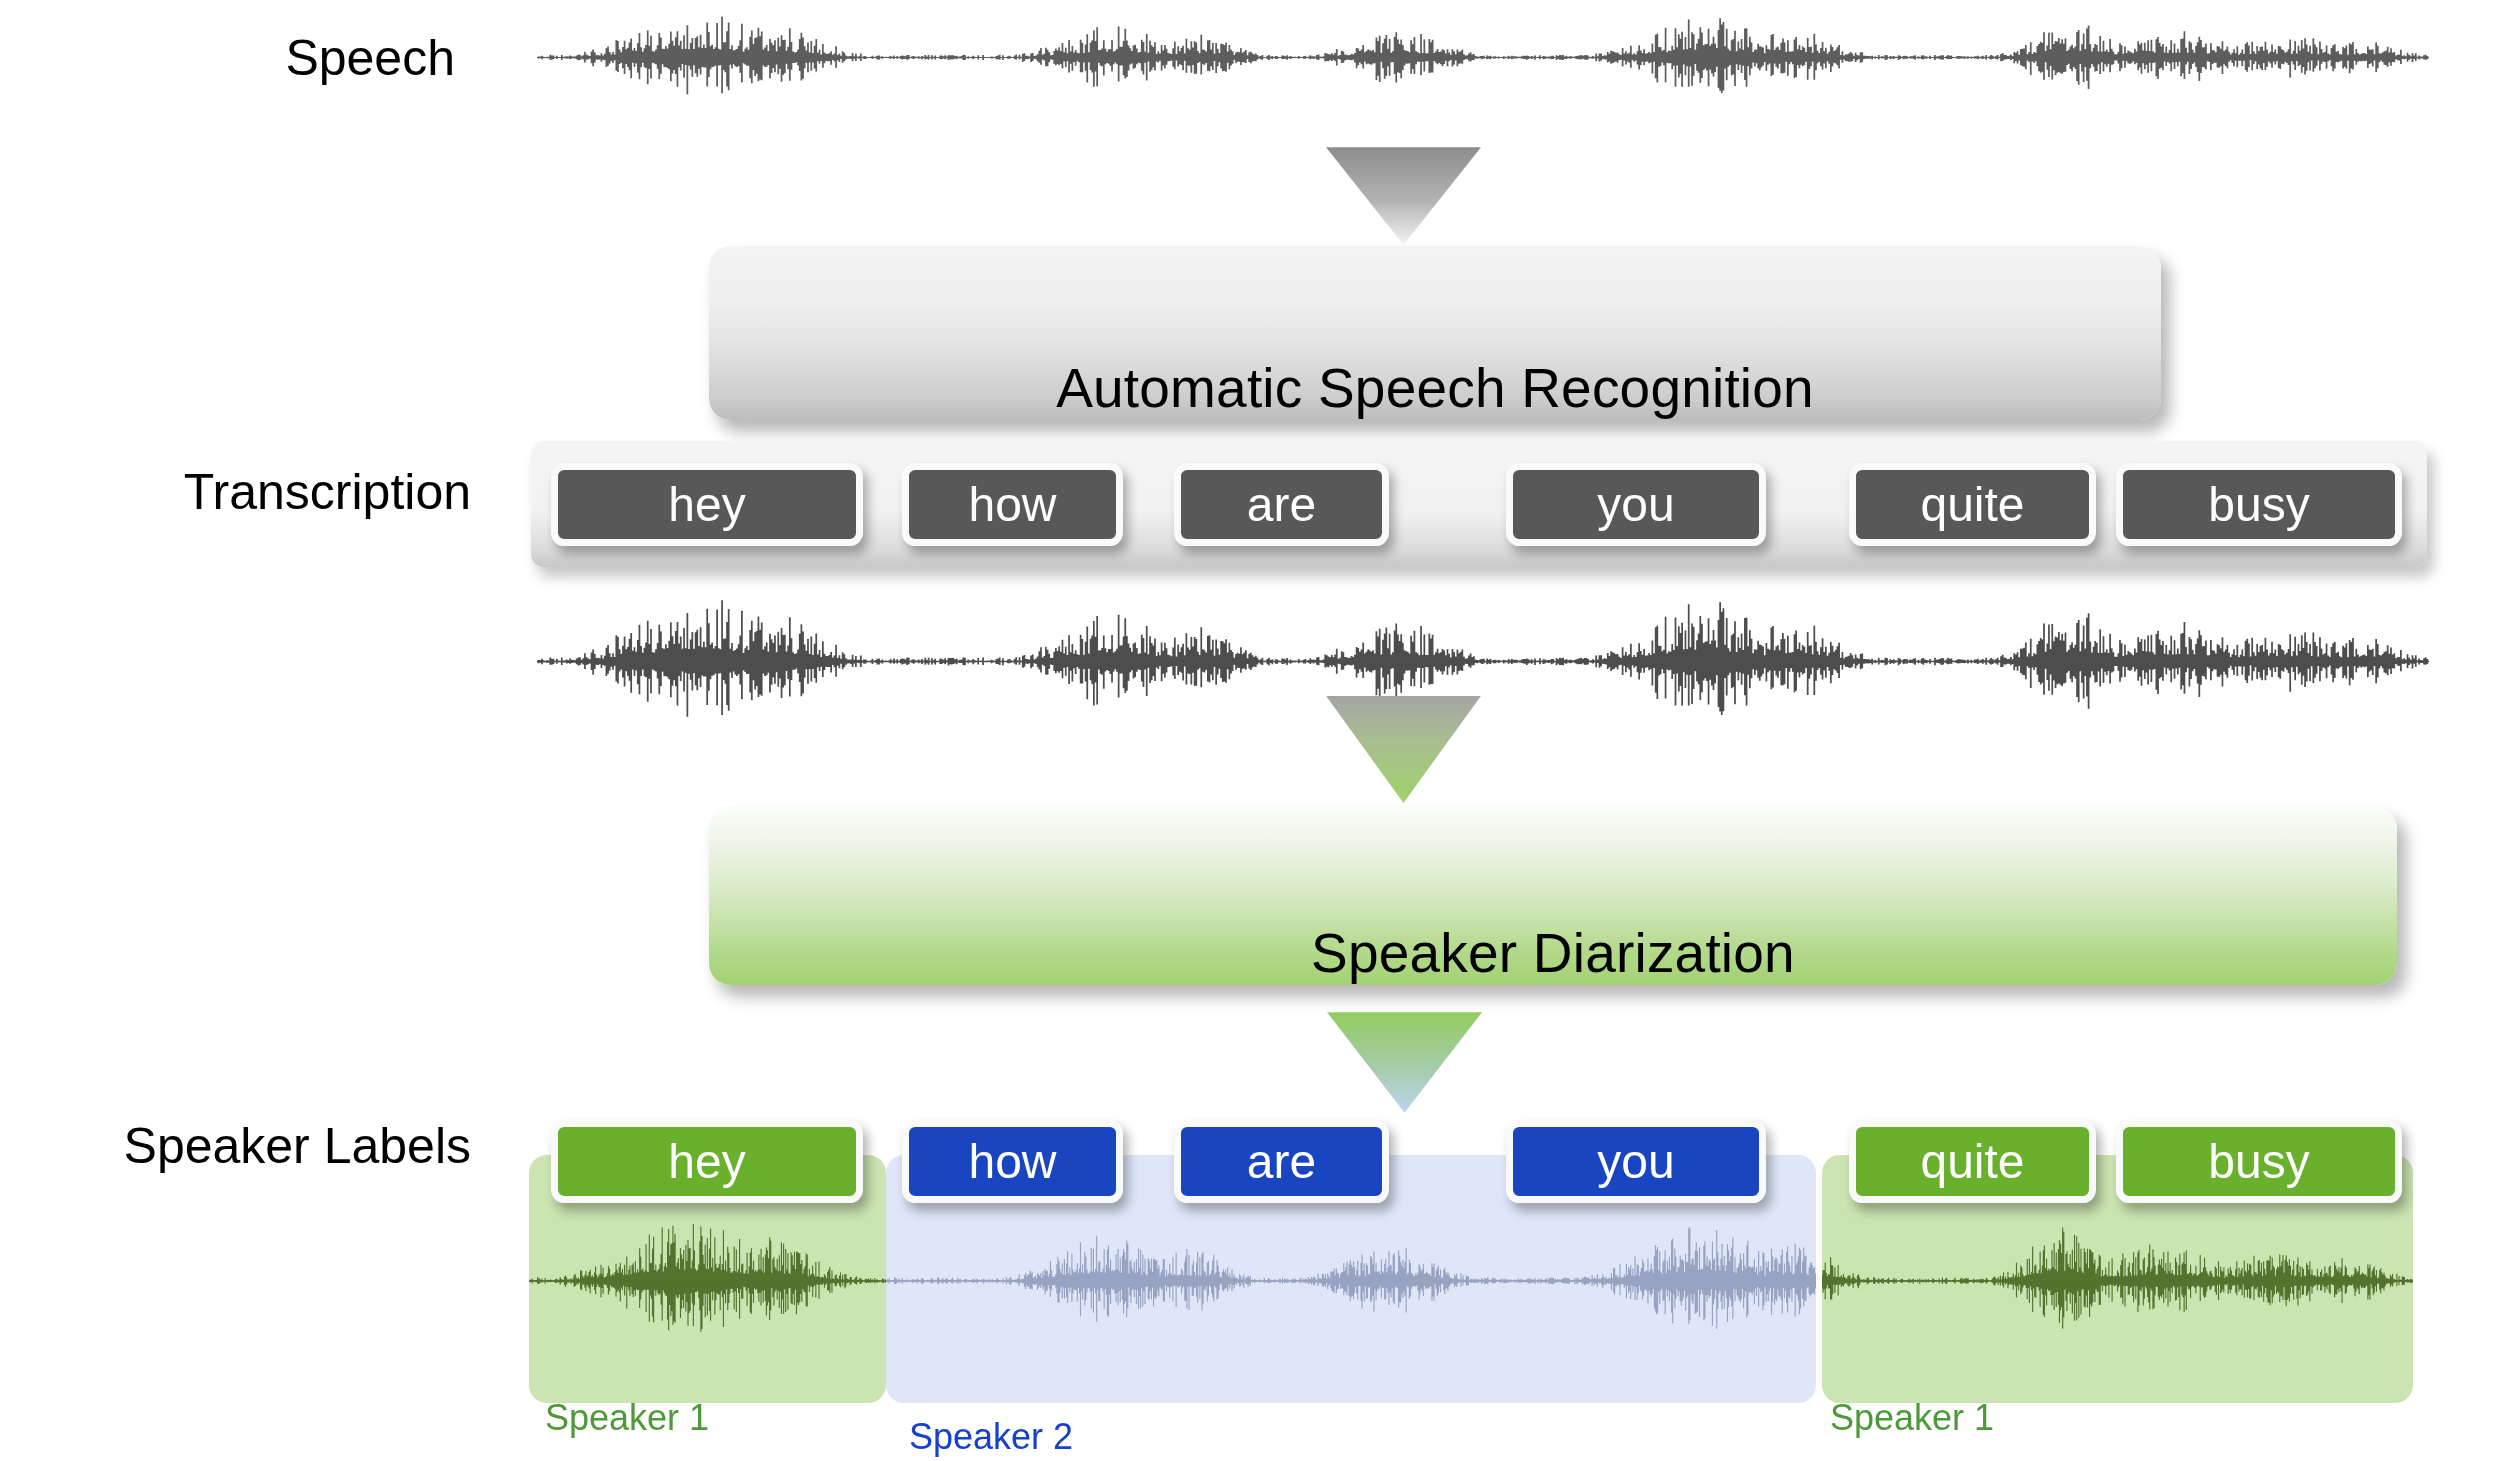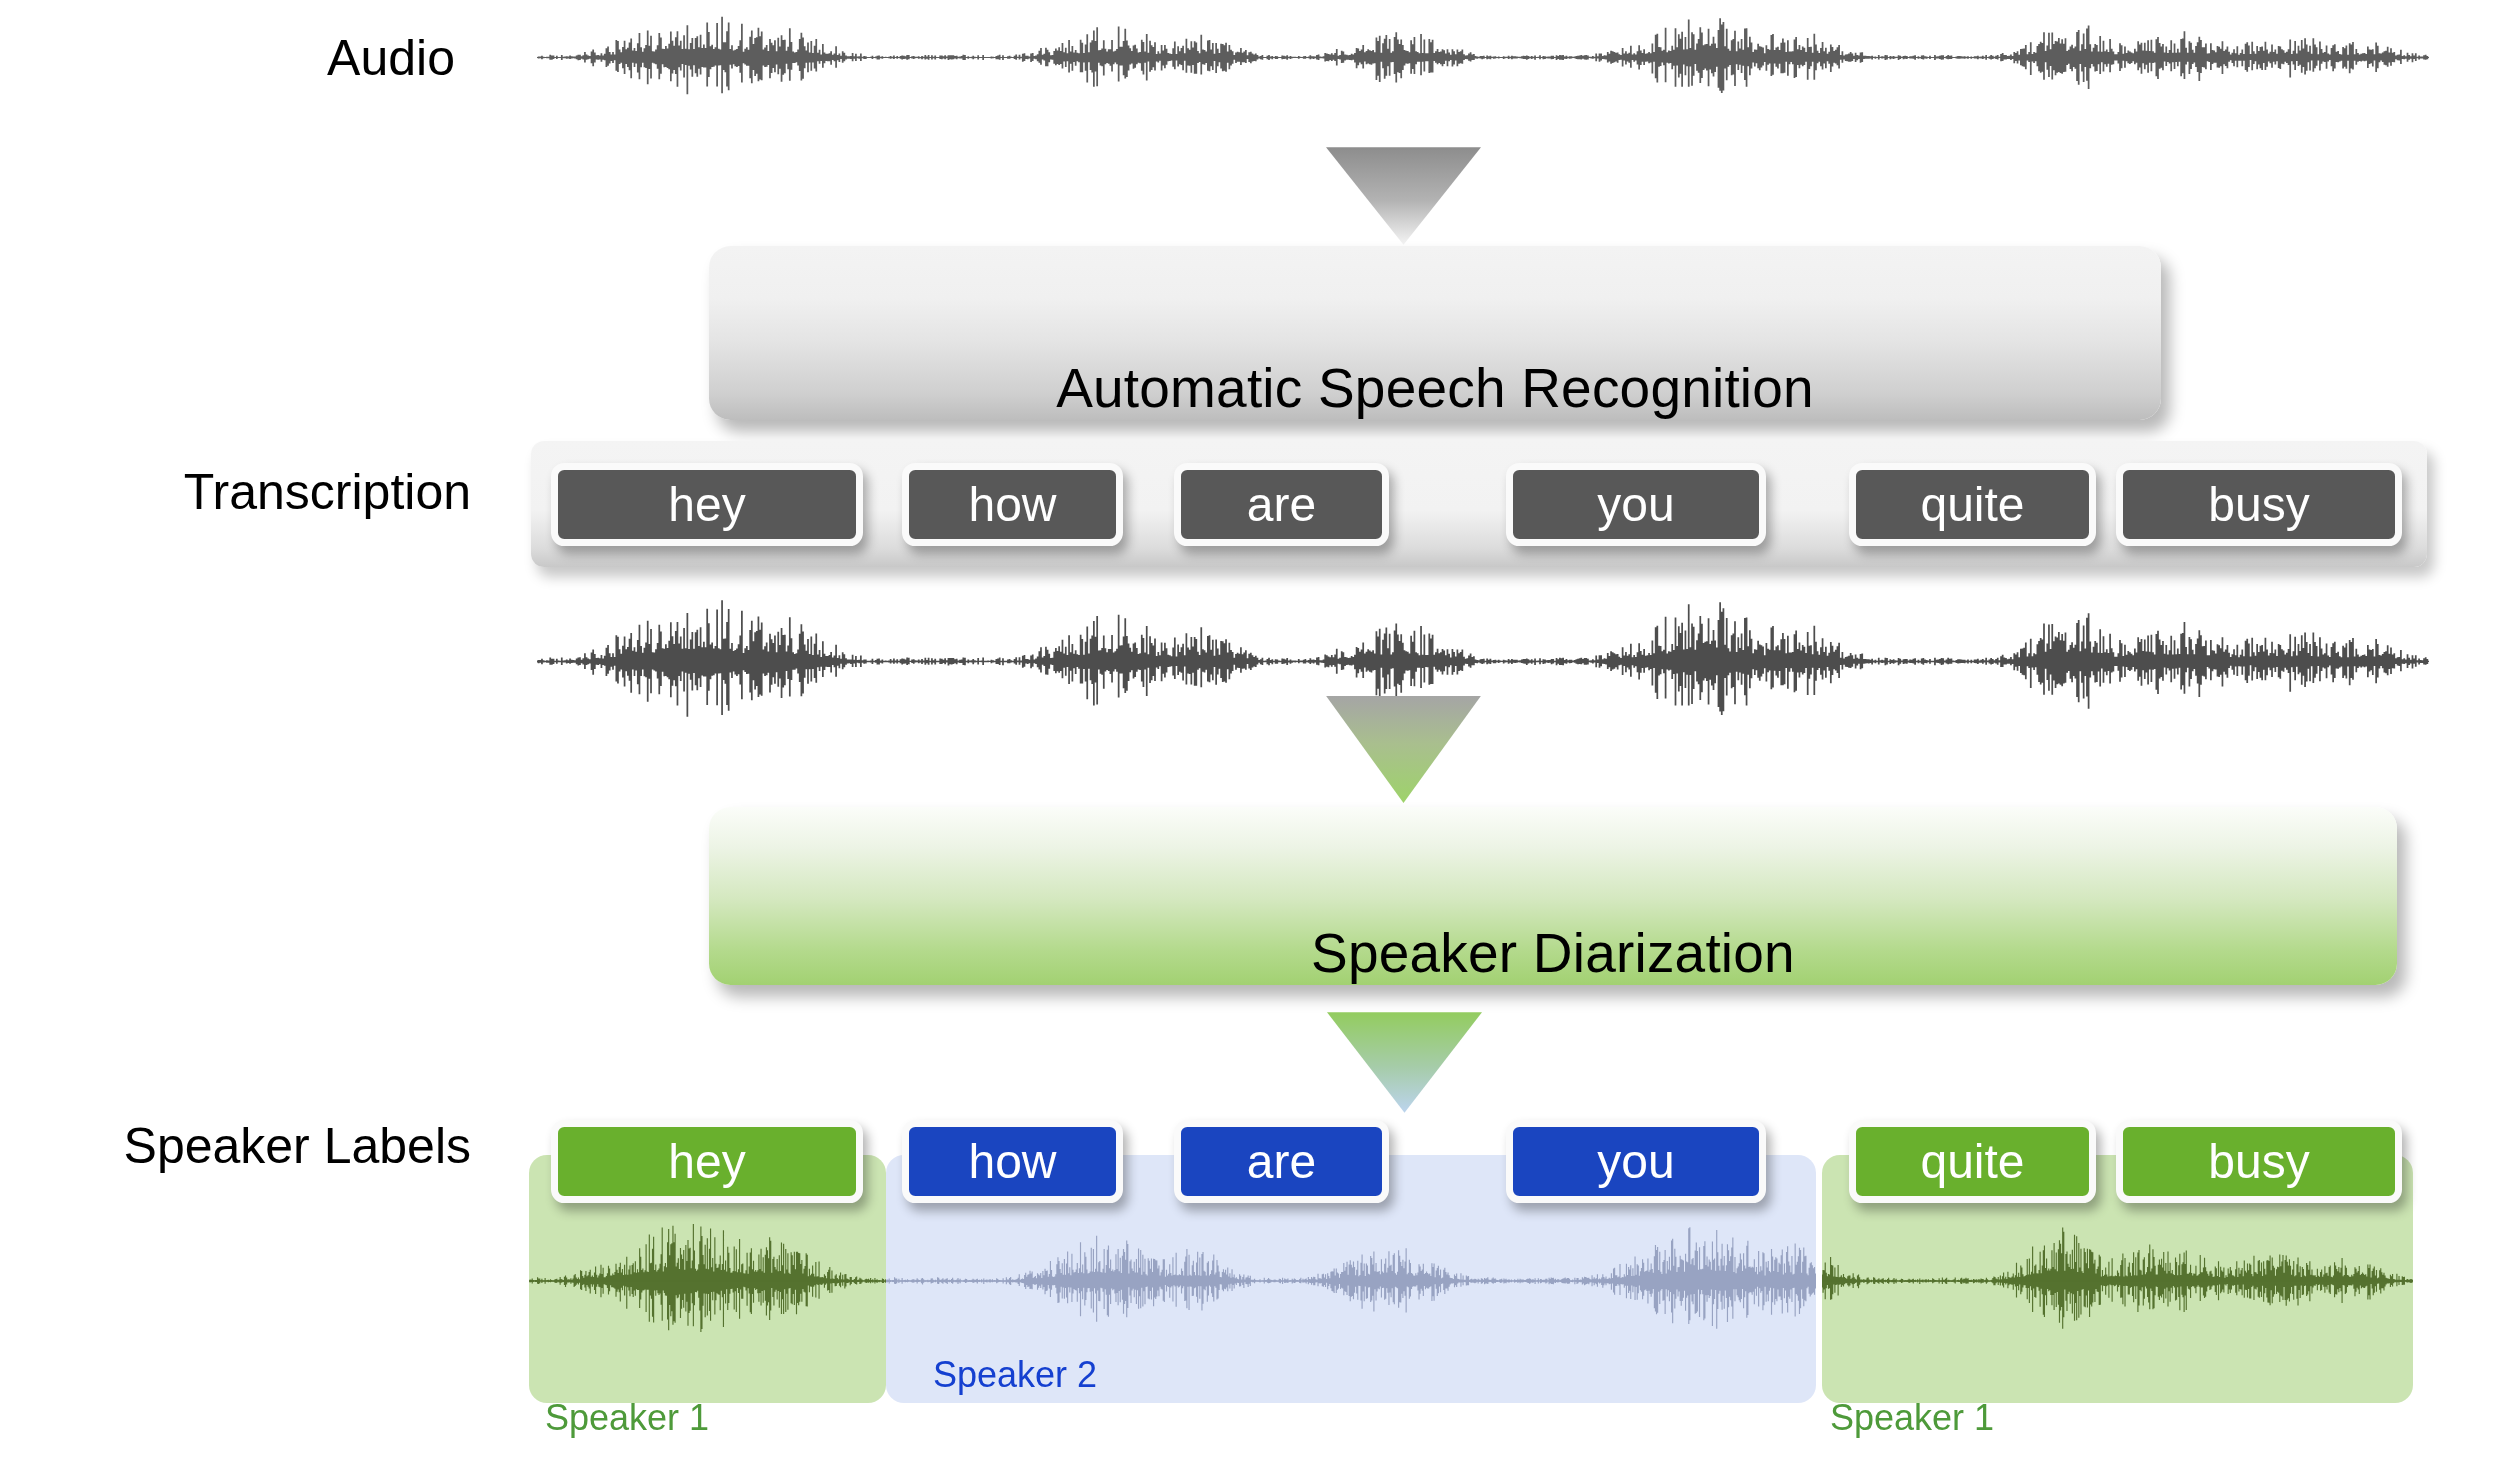--- a/index.html
+++ b/index.html
@@ -84,21 +84,21 @@
 
   .speaker-name {
     position: absolute;
     font-size: 36px;
     white-space: nowrap;
   }
 </style>
 </head>
 <body>
 
-<div class="row-label" style="left:124px; top:29px; width:331px;">Audio</div>
+<div class="row-label" style="left:124px; top:29px; width:331px;">Speech</div>
 <div class="row-label" style="left:87px; top:463px; width:384px;">Transcription</div>
 <div class="row-label" style="left:33px; top:1117px; width:438px;">Speaker Labels</div>
 
 <div class="wave" style="left:537px; top:8.3px; width:1892px; height:99px;">
   <svg viewBox="0 0 2290 120" preserveAspectRatio="none" xmlns="http://www.w3.org/2000/svg">
     <g id="wtop" stroke="#5d5d5d" stroke-width="2.1" fill="none">
         <path d="M0.0,59.3L0.0,60.7M2.0,58.8L2.0,61.3M4.0,58.8L4.0,61.0M6.0,57.8L6.0,62.2M8.0,59.0L8.0,60.9M10.0,59.4L10.0,60.5M12.0,59.1L12.0,61.0M14.0,59.1L14.0,61.0M16.0,56.7L16.0,62.6M18.0,57.7L18.0,62.6M20.0,57.7L20.0,61.9M22.0,59.3L22.0,60.5M24.0,57.9L24.0,61.9M26.0,59.3L26.0,60.6M28.0,59.3L28.0,60.6M30.0,56.9L30.0,62.9M32.0,59.2L32.0,60.8M34.0,58.9L34.0,60.8M36.0,58.5L36.0,61.6M38.0,58.9L38.0,61.2M40.0,57.6L40.0,61.9M42.0,58.5L42.0,61.2M44.0,58.7L44.0,61.0M46.0,58.9L46.0,61.1M48.0,57.6L48.0,62.2M50.0,56.8L50.0,63.2M52.0,56.6L52.0,62.9M54.0,58.6L54.0,61.4M56.0,57.4L56.0,62.4M58.0,53.3L58.0,66.1M60.0,56.5L60.0,62.8M62.0,57.7L62.0,62.2M64.0,58.2L64.0,61.6M66.0,52.7L66.0,66.9M68.0,50.4L68.0,70.7M70.0,54.0L70.0,66.0M72.0,57.2L72.0,62.5M74.0,56.9L74.0,62.8M76.0,57.5L76.0,62.3M78.0,54.7L78.0,65.2M80.0,57.6L80.0,62.7M82.0,55.4L82.0,63.4M84.0,48.9L84.0,71.6M86.0,46.7L86.0,69.9M88.0,53.3L88.0,67.2M90.0,56.3L90.0,64.1M92.0,53.4L92.0,66.7M94.0,56.4L94.0,63.4M96.0,38.8L96.0,76.2M98.0,40.0L98.0,77.7M100.0,50.2L100.0,68.0M102.0,53.7L102.0,66.4M104.0,47.4L104.0,72.9M106.0,39.8L106.0,80.0M108.0,50.1L108.0,67.9M110.0,48.2L110.0,71.5M112.0,41.7L112.0,75.5M114.0,37.1L114.0,85.2M116.0,51.4L116.0,66.4M118.0,48.5L118.0,71.6M120.0,52.1L120.0,67.2M122.0,42.8L122.0,78.3M124.0,30.4L124.0,86.4M126.0,47.5L126.0,71.7M128.0,52.9L128.0,66.4M130.0,48.8L130.0,71.9M132.0,44.7L132.0,72.6M134.0,27.2L134.0,92.5M136.0,45.9L136.0,73.9M138.0,33.7L138.0,85.6M140.0,52.4L140.0,66.4M142.0,52.8L142.0,67.3M144.0,50.2L144.0,68.2M146.0,45.0L146.0,73.7M148.0,30.4L148.0,86.4M150.0,35.9L150.0,79.7M152.0,49.3L152.0,68.3M154.0,49.7L154.0,71.9M156.0,46.1L156.0,71.6M158.0,49.1L158.0,72.6M160.0,43.3L160.0,74.3M162.0,28.5L162.0,88.7M164.0,39.7L164.0,79.5M166.0,45.9L166.0,75.0M168.0,35.4L168.0,79.9M170.0,28.3L170.0,95.6M172.0,45.5L172.0,71.7M174.0,39.8L174.0,75.8M176.0,49.8L176.0,68.0M178.0,33.0L178.0,84.1M180.0,49.4L180.0,69.0M182.0,21.0L182.0,104.5M184.0,50.0L184.0,69.9M186.0,42.3L186.0,74.6M188.0,36.3L188.0,83.4M190.0,49.7L190.0,69.3M192.0,36.4L192.0,79.2M194.0,34.3L194.0,83.2M196.0,47.5L196.0,73.5M198.0,32.5L198.0,80.6M200.0,48.6L200.0,71.4M202.0,44.1L202.0,72.0M204.0,48.5L204.0,72.0M206.0,17.6L206.0,95.0M208.0,29.1L208.0,83.5M210.0,46.4L210.0,74.2M212.0,44.6L212.0,71.5M214.0,49.6L214.0,71.1M216.0,47.5L216.0,69.8M218.0,18.2L218.0,95.2M220.0,49.4L220.0,69.7M222.0,50.2L222.0,69.4M224.0,10.6L224.0,103.2M226.0,41.6L226.0,75.0M228.0,41.5L228.0,78.0M230.0,28.3L230.0,95.2M232.0,17.7L232.0,99.6M234.0,49.8L234.0,68.9M236.0,45.1L236.0,73.3M238.0,51.6L238.0,68.1M240.0,50.7L240.0,70.5M242.0,49.6L242.0,71.6M244.0,46.1L244.0,70.2M246.0,39.0L246.0,78.6M248.0,19.1L248.0,90.4M250.0,53.1L250.0,67.0M252.0,49.4L252.0,68.5M254.0,47.6L254.0,70.1M256.0,50.7L256.0,69.9M258.0,34.7L258.0,85.1M260.0,27.2L260.0,91.1M262.0,43.7L262.0,75.2M264.0,36.5L264.0,82.5M266.0,35.5L266.0,79.6M268.0,23.8L268.0,88.7M270.0,34.3L270.0,86.6M272.0,28.6L272.0,87.7M274.0,50.3L274.0,69.6M276.0,47.8L276.0,71.6M278.0,44.7L278.0,71.2M280.0,52.0L280.0,69.1M282.0,37.7L282.0,85.0M284.0,42.1L284.0,78.7M286.0,45.1L286.0,72.8M288.0,39.2L288.0,78.0M290.0,52.5L290.0,68.6M292.0,36.0L292.0,80.4M294.0,46.7L294.0,73.7M296.0,33.0L296.0,89.4M298.0,38.8L298.0,80.8M300.0,38.5L300.0,79.2M302.0,51.8L302.0,67.7M304.0,47.1L304.0,74.1M306.0,24.4L306.0,88.2M308.0,41.2L308.0,74.8M310.0,52.6L310.0,66.7M312.0,53.9L312.0,66.7M314.0,53.3L314.0,65.7M316.0,50.4L316.0,69.6M318.0,37.7L318.0,76.5M320.0,30.0L320.0,88.0M322.0,35.9L322.0,85.8M324.0,46.4L324.0,73.0M326.0,51.4L326.0,66.3M328.0,41.9L328.0,78.0M330.0,54.0L330.0,66.2M332.0,39.9L332.0,76.2M334.0,54.6L334.0,66.0M336.0,45.7L336.0,73.4M338.0,37.5L338.0,77.1M340.0,54.3L340.0,64.6M342.0,50.7L342.0,67.7M344.0,56.3L344.0,64.2M346.0,43.7L346.0,72.5M348.0,53.8L348.0,66.9M350.0,55.5L350.0,64.2M352.0,55.5L352.0,64.4M354.0,54.7L354.0,64.4M356.0,52.3L356.0,68.9M358.0,56.8L358.0,62.9M360.0,55.3L360.0,64.5M362.0,46.5L362.0,72.3M364.0,57.1L364.0,63.3M366.0,55.1L366.0,65.5M368.0,57.8L368.0,61.9M370.0,52.5L370.0,66.4M372.0,54.2L372.0,64.5M374.0,57.5L374.0,62.5M376.0,58.5L376.0,61.5M378.0,58.5L378.0,61.4M380.0,58.3L380.0,61.9M382.0,54.6L382.0,64.4M384.0,58.6L384.0,61.5M386.0,55.6L386.0,64.3M388.0,58.9L388.0,60.9M390.0,58.6L390.0,61.5M392.0,55.2L392.0,64.3M394.0,59.1L394.0,60.9M396.0,58.3L396.0,61.8M398.0,58.4L398.0,61.7M400.0,59.3L400.0,60.5M402.0,59.4L402.0,60.5M404.0,59.1L404.0,60.7M406.0,57.8L406.0,61.9M408.0,59.4L408.0,60.6M410.0,58.9L410.0,61.0M412.0,57.8L412.0,62.4M414.0,57.5L414.0,62.5M416.0,59.1L416.0,61.0M418.0,58.5L418.0,61.6M420.0,59.3L420.0,60.5M422.0,59.2L422.0,60.7M424.0,59.3L424.0,60.6M426.0,59.2L426.0,60.9M428.0,58.1L428.0,61.5M430.0,59.1L430.0,60.9M432.0,57.7L432.0,61.8M434.0,59.3L434.0,60.7M436.0,58.3L436.0,61.6M438.0,59.4L438.0,60.7M440.0,58.1L440.0,61.4M442.0,57.6L442.0,62.5M444.0,57.8L444.0,61.7M446.0,58.4L446.0,61.5M448.0,56.9L448.0,62.8M450.0,57.1L450.0,62.1M452.0,59.4L452.0,60.5M454.0,58.4L454.0,61.2M456.0,58.2L456.0,61.8M458.0,59.0L458.0,60.8M460.0,59.2L460.0,60.7M462.0,58.4L462.0,61.4M464.0,59.3L464.0,60.8M466.0,58.1L466.0,62.0M468.0,59.2L468.0,60.8M470.0,57.0L470.0,62.5M472.0,58.8L472.0,61.4M474.0,57.1L474.0,62.6M476.0,59.4L476.0,60.7M478.0,57.4L478.0,62.5M480.0,59.1L480.0,61.0M482.0,57.7L482.0,62.4M484.0,59.3L484.0,60.6M486.0,59.4L486.0,60.6M488.0,57.5L488.0,61.9M490.0,57.7L490.0,62.0M492.0,58.6L492.0,61.2M494.0,57.4L494.0,62.2M496.0,58.9L496.0,60.8M498.0,57.2L498.0,63.1M500.0,57.2L500.0,62.1M502.0,57.3L502.0,62.4M504.0,57.2L504.0,62.1M506.0,58.3L506.0,61.3M508.0,57.8L508.0,62.2M510.0,59.2L510.0,60.9M512.0,58.7L512.0,61.2M514.0,58.3L514.0,61.3M516.0,56.8L516.0,62.9M518.0,56.9L518.0,63.0M520.0,59.4L520.0,60.5M522.0,58.5L522.0,61.4M524.0,59.3L524.0,60.7M526.0,59.1L526.0,60.8M528.0,57.9L528.0,62.1M530.0,59.0L530.0,60.8M532.0,59.3L532.0,60.6M534.0,57.2L534.0,62.4M536.0,59.3L536.0,60.5M538.0,59.3L538.0,60.6M540.0,56.9L540.0,62.9M542.0,59.4L542.0,60.5M544.0,59.4L544.0,60.7M546.0,59.3L546.0,60.6M548.0,59.4L548.0,60.5M550.0,58.7L550.0,61.3M552.0,59.0L552.0,60.8M554.0,59.4L554.0,60.5M556.0,58.1L556.0,62.0M558.0,57.5L558.0,62.0M560.0,56.8L560.0,62.7M562.0,59.5L562.0,60.6M564.0,57.4L564.0,62.9M566.0,59.4L566.0,60.5M568.0,59.5L568.0,60.6M570.0,58.4L570.0,61.5M572.0,58.0L572.0,61.5M574.0,59.1L574.0,60.7M576.0,59.4L576.0,60.7M578.0,58.0L578.0,61.7M580.0,56.5L580.0,62.6M582.0,59.2L582.0,60.7M584.0,56.7L584.0,62.5M586.0,59.2L586.0,60.8M588.0,55.5L588.0,65.0M590.0,54.7L590.0,64.2M592.0,57.9L592.0,61.7M594.0,58.0L594.0,62.0M596.0,58.7L596.0,61.3M598.0,55.2L598.0,65.4M600.0,54.4L600.0,64.2M602.0,58.3L602.0,61.4M604.0,57.7L604.0,62.0M606.0,56.1L606.0,64.5M608.0,51.7L608.0,66.5M610.0,48.4L610.0,68.9M612.0,56.8L612.0,62.5M614.0,55.6L614.0,63.5M616.0,48.1L616.0,70.5M618.0,50.5L618.0,70.7M620.0,53.7L620.0,65.9M622.0,57.2L622.0,62.4M624.0,57.0L624.0,62.7M626.0,52.2L626.0,67.6M628.0,49.1L628.0,69.5M630.0,51.4L630.0,67.8M632.0,47.6L632.0,69.1M634.0,52.1L634.0,67.8M636.0,42.4L636.0,73.4M638.0,53.6L638.0,64.9M640.0,48.2L640.0,71.5M642.0,54.8L642.0,64.4M644.0,38.8L644.0,78.2M646.0,52.6L646.0,67.5M648.0,46.0L648.0,76.1M650.0,53.8L650.0,65.5M652.0,51.0L652.0,70.0M654.0,54.2L654.0,64.4M656.0,54.7L656.0,65.8M658.0,38.5L658.0,77.8M660.0,42.0L660.0,77.8M662.0,54.4L662.0,66.1M664.0,44.1L664.0,76.1M666.0,31.9L666.0,90.3M668.0,53.6L668.0,65.8M670.0,41.7L670.0,75.1M672.0,39.0L672.0,78.1M674.0,27.4L674.0,95.5M676.0,40.1L676.0,77.0M678.0,23.3L678.0,94.7M680.0,51.1L680.0,66.5M682.0,50.9L682.0,69.8M684.0,49.1L684.0,70.7M686.0,39.1L686.0,81.9M688.0,49.4L688.0,68.1M690.0,52.6L690.0,66.8M692.0,49.9L692.0,67.6M694.0,49.9L694.0,70.1M696.0,38.7L696.0,76.9M698.0,52.7L698.0,68.1M700.0,51.7L700.0,66.2M702.0,49.8L702.0,68.2M704.0,22.3L704.0,89.0M706.0,47.1L706.0,69.7M708.0,47.0L708.0,69.7M710.0,39.9L710.0,81.5M712.0,25.2L712.0,85.5M714.0,39.4L714.0,83.6M716.0,45.5L716.0,75.8M718.0,48.9L718.0,68.6M720.0,52.1L720.0,67.2M722.0,45.6L722.0,73.6M724.0,44.6L724.0,72.5M726.0,49.1L726.0,68.3M728.0,54.0L728.0,66.5M730.0,53.4L730.0,66.9M732.0,38.5L732.0,76.2M734.0,41.1L734.0,80.6M736.0,52.6L736.0,66.4M738.0,31.4L738.0,87.9M740.0,54.1L740.0,64.9M742.0,39.6L742.0,77.3M744.0,45.2L744.0,75.0M746.0,47.2L746.0,71.7M748.0,41.4L748.0,75.8M750.0,55.7L750.0,64.7M752.0,52.3L752.0,66.1M754.0,55.0L754.0,63.9M756.0,44.7L756.0,75.9M758.0,51.4L758.0,69.8M760.0,44.8L760.0,72.9M762.0,49.4L762.0,68.8M764.0,54.5L764.0,64.4M766.0,55.1L766.0,64.2M768.0,55.8L768.0,63.7M770.0,48.7L770.0,71.2M772.0,40.7L772.0,74.1M774.0,55.9L774.0,63.7M776.0,46.3L776.0,70.8M778.0,52.3L778.0,68.3M780.0,48.6L780.0,69.1M782.0,45.8L782.0,75.4M784.0,54.9L784.0,63.9M786.0,37.2L786.0,78.6M788.0,48.7L788.0,69.7M790.0,50.6L790.0,70.1M792.0,40.2L792.0,78.6M794.0,48.0L794.0,69.1M796.0,40.3L796.0,79.6M798.0,41.8L798.0,79.6M800.0,52.2L800.0,66.7M802.0,54.7L802.0,65.4M804.0,32.4L804.0,80.7M806.0,50.2L806.0,68.2M808.0,51.0L808.0,68.9M810.0,52.7L810.0,66.7M812.0,39.4L812.0,76.2M814.0,38.9L814.0,76.7M816.0,50.4L816.0,70.5M818.0,42.4L818.0,75.2M820.0,55.5L820.0,64.3M822.0,42.4L822.0,78.7M824.0,49.4L824.0,70.5M826.0,54.5L826.0,65.9M828.0,43.4L828.0,73.2M830.0,43.6L830.0,76.6M832.0,45.2L832.0,76.2M834.0,42.0L834.0,77.2M836.0,52.8L836.0,66.3M838.0,44.9L838.0,74.3M840.0,50.6L840.0,69.7M842.0,52.4L842.0,67.6M844.0,57.1L844.0,62.7M846.0,54.0L846.0,66.8M848.0,53.0L848.0,65.2M850.0,53.7L850.0,65.3M852.0,48.6L852.0,69.0M854.0,54.1L854.0,65.8M856.0,52.7L856.0,65.7M858.0,51.0L858.0,66.6M860.0,57.3L860.0,61.9M862.0,53.7L862.0,65.6M864.0,53.0L864.0,66.9M866.0,55.1L866.0,64.7M868.0,56.3L868.0,64.1M870.0,55.3L870.0,64.4M872.0,57.0L872.0,62.5M874.0,58.9L874.0,61.1M876.0,58.1L876.0,62.1M878.0,57.0L878.0,62.8M880.0,59.4L880.0,60.6M882.0,59.3L882.0,60.6M884.0,58.0L884.0,62.2M886.0,57.1L886.0,63.0M888.0,58.9L888.0,61.1M890.0,58.1L890.0,62.1M892.0,59.5L892.0,60.6M894.0,58.2L894.0,61.8M896.0,58.4L896.0,61.7M898.0,59.3L898.0,60.6M900.0,59.4L900.0,60.6M902.0,57.6L902.0,62.0M904.0,57.8L904.0,61.9M906.0,58.4L906.0,61.4M908.0,57.2L908.0,62.8M910.0,59.1L910.0,60.8M912.0,58.3L912.0,61.8M914.0,59.2L914.0,61.0M916.0,59.2L916.0,60.7M918.0,59.1L918.0,60.7M920.0,59.4L920.0,60.5M922.0,58.1L922.0,61.4M924.0,59.2L924.0,60.6M926.0,59.3L926.0,60.6M928.0,58.5L928.0,61.6M930.0,58.1L930.0,61.5M932.0,59.3L932.0,60.6M934.0,58.8L934.0,61.0M936.0,57.4L936.0,62.1M938.0,58.6L938.0,61.1M940.0,58.4L940.0,61.7M942.0,58.9L942.0,60.8M944.0,56.9L944.0,62.5M946.0,56.4L946.0,63.0M948.0,58.9L948.0,60.8M950.0,59.0L950.0,61.0M952.0,58.4L952.0,61.2M954.0,54.4L954.0,64.9M956.0,55.1L956.0,64.2M958.0,55.9L958.0,64.6M960.0,56.5L960.0,62.9M962.0,54.7L962.0,64.2M964.0,56.6L964.0,62.8M966.0,54.4L966.0,64.3M968.0,49.8L968.0,69.8M970.0,57.8L970.0,61.9M972.0,57.0L972.0,62.3M974.0,51.8L974.0,66.8M976.0,52.6L976.0,66.4M978.0,56.5L978.0,63.5M980.0,56.6L980.0,62.7M982.0,57.2L982.0,62.7M984.0,57.1L984.0,63.0M986.0,55.5L986.0,63.3M988.0,56.4L988.0,62.6M990.0,54.5L990.0,66.2M992.0,48.4L992.0,72.9M994.0,49.2L994.0,69.4M996.0,52.2L996.0,66.2M998.0,50.3L998.0,68.2M1000.0,44.7L1000.0,73.2M1002.0,53.5L1002.0,64.7M1004.0,52.1L1004.0,68.2M1006.0,50.1L1006.0,67.2M1008.0,51.1L1008.0,68.2M1010.0,52.2L1010.0,68.9M1012.0,50.9L1012.0,67.4M1014.0,53.5L1014.0,66.9M1016.0,35.7L1016.0,87.2M1018.0,39.9L1018.0,82.0M1020.0,33.7L1020.0,89.6M1022.0,54.2L1022.0,65.0M1024.0,42.6L1024.0,72.9M1026.0,37.4L1026.0,85.8M1028.0,32.6L1028.0,82.0M1030.0,49.3L1030.0,70.5M1032.0,37.6L1032.0,82.2M1034.0,54.3L1034.0,65.9M1036.0,52.5L1036.0,65.5M1038.0,35.0L1038.0,80.1M1040.0,29.4L1040.0,90.3M1042.0,38.2L1042.0,77.9M1044.0,43.5L1044.0,78.9M1046.0,38.1L1046.0,85.2M1048.0,44.8L1048.0,75.1M1050.0,51.0L1050.0,69.7M1052.0,51.7L1052.0,67.4M1054.0,52.2L1054.0,67.5M1056.0,53.6L1056.0,67.0M1058.0,39.2L1058.0,79.8M1060.0,44.0L1060.0,73.8M1062.0,35.3L1062.0,79.9M1064.0,52.5L1064.0,68.3M1066.0,53.4L1066.0,65.0M1068.0,54.9L1068.0,65.1M1070.0,31.4L1070.0,81.4M1072.0,54.6L1072.0,65.3M1074.0,38.3L1074.0,76.9M1076.0,54.7L1076.0,64.4M1078.0,54.8L1078.0,64.5M1080.0,37.6L1080.0,78.8M1082.0,41.5L1082.0,78.1M1084.0,38.5L1084.0,78.2M1086.0,54.6L1086.0,64.1M1088.0,52.5L1088.0,66.5M1090.0,49.8L1090.0,68.2M1092.0,53.3L1092.0,66.6M1094.0,52.6L1094.0,68.1M1096.0,50.0L1096.0,70.5M1098.0,51.1L1098.0,68.0M1100.0,55.1L1100.0,63.8M1102.0,50.1L1102.0,70.6M1104.0,53.8L1104.0,64.6M1106.0,56.8L1106.0,63.1M1108.0,50.0L1108.0,70.8M1110.0,52.4L1110.0,68.4M1112.0,56.0L1112.0,63.5M1114.0,50.3L1114.0,70.5M1116.0,53.3L1116.0,67.7M1118.0,52.4L1118.0,67.0M1120.0,50.3L1120.0,67.7M1122.0,56.2L1122.0,63.1M1124.0,57.7L1124.0,61.8M1126.0,57.4L1126.0,62.0M1128.0,55.2L1128.0,63.9M1130.0,53.6L1130.0,64.9M1132.0,56.3L1132.0,63.0M1134.0,55.9L1134.0,63.0M1136.0,58.3L1136.0,61.3M1138.0,58.7L1138.0,61.5M1140.0,59.0L1140.0,60.9M1142.0,58.3L1142.0,61.3M1144.0,58.1L1144.0,62.0M1146.0,57.9L1146.0,61.6M1148.0,59.4L1148.0,60.5M1150.0,57.7L1150.0,62.2M1152.0,58.5L1152.0,61.5M1154.0,57.9L1154.0,62.0M1156.0,59.2L1156.0,60.6M1158.0,58.7L1158.0,61.5M1160.0,58.5L1160.0,61.3M1162.0,59.3L1162.0,60.6M1164.0,58.7L1164.0,61.2M1166.0,59.3L1166.0,60.6M1168.0,59.4L1168.0,60.5M1170.0,58.5L1170.0,61.7M1172.0,59.0L1172.0,60.8M1174.0,59.1L1174.0,60.7M1176.0,58.0L1176.0,61.8M1178.0,59.0L1178.0,60.9M1180.0,58.0L1180.0,62.1M1182.0,58.6L1182.0,61.1M1184.0,58.6L1184.0,61.3M1186.0,58.7L1186.0,61.1M1188.0,59.2L1188.0,60.7M1190.0,59.0L1190.0,60.8M1192.0,58.4L1192.0,61.2M1194.0,57.9L1194.0,61.7M1196.0,58.1L1196.0,61.7M1198.0,57.5L1198.0,62.8M1200.0,58.3L1200.0,61.7M1202.0,59.0L1202.0,61.0M1204.0,58.2L1204.0,61.8M1206.0,59.2L1206.0,60.8M1208.0,57.5L1208.0,62.8M1210.0,59.4L1210.0,60.5M1212.0,59.2L1212.0,60.6M1214.0,57.4L1214.0,62.2M1216.0,59.3L1216.0,60.5M1218.0,58.2L1218.0,62.1M1220.0,58.5L1220.0,61.7M1222.0,59.1L1222.0,60.8M1224.0,58.8L1224.0,61.2M1226.0,58.9L1226.0,61.1M1228.0,58.0L1228.0,62.1M1230.0,58.0L1230.0,61.7M1232.0,59.4L1232.0,60.5M1234.0,57.2L1234.0,63.0M1236.0,58.2L1236.0,61.9M1238.0,56.9L1238.0,62.8M1240.0,57.4L1240.0,62.8M1242.0,57.0L1242.0,63.0M1244.0,58.7L1244.0,61.4M1246.0,58.0L1246.0,61.7M1248.0,59.1L1248.0,60.9M1250.0,58.5L1250.0,61.4M1252.0,58.5L1252.0,61.2M1254.0,59.2L1254.0,60.6M1256.0,58.8L1256.0,61.0M1258.0,58.1L1258.0,61.8M1260.0,57.8L1260.0,62.1M1262.0,57.5L1262.0,62.1M1264.0,56.9L1264.0,62.3M1266.0,58.0L1266.0,61.5M1268.0,57.2L1268.0,62.5M1270.0,57.1L1270.0,62.6M1272.0,57.7L1272.0,62.5M1274.0,59.2L1274.0,60.7M1276.0,59.0L1276.0,61.1M1278.0,58.2L1278.0,61.6M1280.0,59.0L1280.0,60.8M1282.0,55.1L1282.0,64.6M1284.0,58.4L1284.0,61.3M1286.0,55.0L1286.0,65.0M1288.0,55.0L1288.0,63.7M1290.0,58.3L1290.0,61.8M1292.0,57.3L1292.0,62.1M1294.0,57.7L1294.0,62.4M1296.0,53.2L1296.0,66.1M1298.0,55.6L1298.0,64.7M1300.0,51.8L1300.0,67.7M1302.0,52.4L1302.0,66.6M1304.0,53.4L1304.0,65.9M1306.0,54.1L1306.0,64.7M1308.0,53.8L1308.0,66.5M1310.0,56.1L1310.0,63.0M1312.0,57.1L1312.0,62.7M1314.0,48.5L1314.0,70.8M1316.0,55.2L1316.0,63.6M1318.0,52.4L1318.0,68.6M1320.0,55.4L1320.0,64.8M1322.0,54.1L1322.0,66.5M1324.0,45.7L1324.0,72.3M1326.0,56.5L1326.0,63.1M1328.0,54.8L1328.0,65.1M1330.0,56.5L1330.0,63.7M1332.0,52.5L1332.0,68.6M1334.0,45.2L1334.0,74.5M1336.0,51.6L1336.0,69.0M1338.0,54.5L1338.0,65.2M1340.0,49.9L1340.0,69.1M1342.0,55.5L1342.0,65.1M1344.0,54.9L1344.0,64.7M1346.0,53.2L1346.0,67.0M1348.0,54.7L1348.0,66.0M1350.0,43.0L1350.0,79.3M1352.0,53.3L1352.0,65.3M1354.0,32.4L1354.0,85.2M1356.0,31.2L1356.0,90.2M1358.0,47.3L1358.0,71.2M1360.0,47.6L1360.0,70.2M1362.0,51.8L1362.0,66.2M1364.0,50.5L1364.0,69.5M1366.0,23.8L1366.0,89.9M1368.0,53.6L1368.0,66.5M1370.0,51.6L1370.0,67.3M1372.0,52.2L1372.0,66.7M1374.0,45.9L1374.0,74.1M1376.0,50.7L1376.0,70.1M1378.0,24.4L1378.0,95.5M1380.0,47.6L1380.0,69.6M1382.0,31.7L1382.0,84.2M1384.0,37.2L1384.0,79.7M1386.0,28.8L1386.0,95.5M1388.0,50.3L1388.0,68.6M1390.0,35.2L1390.0,81.4M1392.0,49.9L1392.0,70.7M1394.0,13.8L1394.0,95.5M1396.0,48.5L1396.0,71.0M1398.0,29.4L1398.0,94.1M1400.0,31.9L1400.0,82.2M1402.0,50.6L1402.0,67.9M1404.0,42.9L1404.0,76.1M1406.0,37.5L1406.0,78.4M1408.0,23.4L1408.0,91.0M1410.0,29.7L1410.0,84.7M1412.0,45.0L1412.0,75.3M1414.0,44.0L1414.0,73.4M1416.0,43.6L1416.0,75.7M1418.0,25.1L1418.0,94.7M1420.0,45.9L1420.0,74.6M1422.0,43.3L1422.0,79.2M1424.0,34.7L1424.0,82.9M1426.0,43.1L1426.0,77.5M1428.0,48.6L1428.0,71.2M1430.0,26.6L1430.0,96.8M1432.0,12.4L1432.0,100.3M1434.0,19.9L1434.0,103.0M1436.0,17.1L1436.0,100.1M1438.0,46.4L1438.0,73.2M1440.0,25.0L1440.0,87.5M1442.0,49.3L1442.0,71.1M1444.0,51.9L1444.0,69.2M1446.0,39.0L1446.0,81.6M1448.0,37.5L1448.0,80.6M1450.0,27.7L1450.0,94.5M1452.0,52.4L1452.0,68.3M1454.0,40.5L1454.0,75.2M1456.0,49.2L1456.0,68.8M1458.0,37.5L1458.0,78.7M1460.0,50.7L1460.0,69.9M1462.0,24.9L1462.0,87.3M1464.0,24.6L1464.0,95.4M1466.0,47.7L1466.0,70.7M1468.0,34.8L1468.0,81.6M1470.0,41.7L1470.0,73.4M1472.0,53.3L1472.0,66.2M1474.0,50.2L1474.0,70.9M1476.0,50.5L1476.0,67.1M1478.0,43.4L1478.0,73.1M1480.0,46.3L1480.0,75.6M1482.0,47.0L1482.0,72.1M1484.0,47.9L1484.0,69.8M1486.0,54.9L1486.0,65.4M1488.0,45.2L1488.0,76.2M1490.0,49.8L1490.0,68.7M1492.0,50.6L1492.0,67.3M1494.0,32.6L1494.0,82.4M1496.0,31.4L1496.0,80.9M1498.0,50.9L1498.0,67.4M1500.0,47.9L1500.0,71.3M1502.0,46.9L1502.0,73.2M1504.0,50.8L1504.0,67.6M1506.0,42.1L1506.0,79.2M1508.0,37.1L1508.0,79.1M1510.0,41.9L1510.0,78.4M1512.0,53.2L1512.0,65.2M1514.0,39.2L1514.0,82.0M1516.0,52.8L1516.0,68.2M1518.0,52.7L1518.0,65.5M1520.0,52.4L1520.0,68.3M1522.0,38.1L1522.0,84.7M1524.0,35.1L1524.0,83.5M1526.0,49.9L1526.0,69.0M1528.0,44.7L1528.0,72.9M1530.0,51.0L1530.0,68.7M1532.0,46.7L1532.0,70.5M1534.0,48.2L1534.0,69.2M1536.0,53.2L1536.0,65.2M1538.0,36.3L1538.0,87.0M1540.0,47.4L1540.0,73.8M1542.0,46.9L1542.0,70.6M1544.0,54.1L1544.0,65.1M1546.0,31.2L1546.0,86.9M1548.0,44.2L1548.0,75.4M1550.0,51.8L1550.0,66.9M1552.0,54.5L1552.0,65.2M1554.0,48.5L1554.0,70.7M1556.0,41.3L1556.0,74.4M1558.0,52.4L1558.0,67.2M1560.0,48.1L1560.0,73.1M1562.0,55.4L1562.0,64.4M1564.0,53.0L1564.0,67.5M1566.0,44.3L1566.0,77.6M1568.0,47.3L1568.0,70.9M1570.0,52.1L1570.0,66.3M1572.0,50.5L1572.0,67.3M1574.0,47.7L1574.0,69.3M1576.0,44.8L1576.0,73.3M1578.0,57.0L1578.0,62.8M1580.0,52.3L1580.0,66.4M1582.0,57.6L1582.0,62.5M1584.0,56.3L1584.0,64.1M1586.0,56.0L1586.0,64.5M1588.0,55.3L1588.0,65.0M1590.0,53.2L1590.0,65.3M1592.0,55.0L1592.0,64.2M1594.0,57.8L1594.0,61.7M1596.0,54.3L1596.0,65.6M1598.0,57.0L1598.0,63.2M1600.0,57.7L1600.0,61.9M1602.0,54.0L1602.0,66.3M1604.0,53.6L1604.0,65.4M1606.0,57.9L1606.0,61.8M1608.0,58.0L1608.0,61.5M1610.0,58.3L1610.0,61.5M1612.0,58.3L1612.0,61.6M1614.0,58.5L1614.0,61.2M1616.0,57.8L1616.0,62.4M1618.0,59.1L1618.0,60.7M1620.0,58.7L1620.0,61.4M1622.0,59.3L1622.0,60.6M1624.0,57.1L1624.0,62.5M1626.0,59.1L1626.0,60.7M1628.0,58.5L1628.0,61.2M1630.0,58.9L1630.0,61.0M1632.0,57.1L1632.0,63.0M1634.0,57.2L1634.0,62.4M1636.0,59.5L1636.0,60.6M1638.0,58.2L1638.0,62.0M1640.0,58.7L1640.0,61.3M1642.0,58.1L1642.0,61.9M1644.0,59.1L1644.0,60.9M1646.0,59.2L1646.0,60.6M1648.0,57.2L1648.0,63.0M1650.0,57.8L1650.0,61.9M1652.0,59.1L1652.0,60.6M1654.0,58.2L1654.0,62.0M1656.0,58.0L1656.0,61.5M1658.0,58.1L1658.0,61.7M1660.0,59.3L1660.0,60.7M1662.0,58.5L1662.0,61.3M1664.0,58.6L1664.0,61.3M1666.0,57.9L1666.0,61.6M1668.0,57.4L1668.0,62.7M1670.0,59.5L1670.0,60.6M1672.0,58.6L1672.0,61.4M1674.0,59.3L1674.0,60.8M1676.0,57.7L1676.0,61.8M1678.0,57.2L1678.0,62.5M1680.0,58.4L1680.0,61.3M1682.0,58.8L1682.0,61.4M1684.0,59.3L1684.0,60.7M1686.0,58.0L1686.0,61.7M1688.0,59.5L1688.0,60.6M1690.0,59.4L1690.0,60.5M1692.0,56.9L1692.0,62.9M1694.0,58.7L1694.0,61.1M1696.0,58.4L1696.0,61.2M1698.0,57.9L1698.0,61.7M1700.0,57.2L1700.0,62.8M1702.0,57.3L1702.0,62.3M1704.0,59.3L1704.0,60.7M1706.0,58.3L1706.0,61.6M1708.0,57.0L1708.0,62.2M1710.0,57.8L1710.0,61.7M1712.0,57.7L1712.0,61.9M1714.0,59.3L1714.0,60.7M1716.0,59.4L1716.0,60.5M1718.0,58.7L1718.0,61.2M1720.0,58.3L1720.0,61.5M1722.0,58.1L1722.0,61.4M1724.0,58.4L1724.0,61.3M1726.0,58.7L1726.0,61.2M1728.0,58.5L1728.0,61.5M1730.0,59.2L1730.0,60.8M1732.0,58.5L1732.0,61.6M1734.0,59.3L1734.0,60.5M1736.0,58.7L1736.0,61.4M1738.0,59.4L1738.0,60.5M1740.0,58.5L1740.0,61.2M1742.0,58.4L1742.0,61.3M1744.0,57.8L1744.0,62.1M1746.0,59.1L1746.0,61.0M1748.0,58.7L1748.0,61.1M1750.0,57.9L1750.0,61.9M1752.0,59.0L1752.0,60.9M1754.0,57.0L1754.0,62.6M1756.0,59.3L1756.0,60.6M1758.0,58.4L1758.0,61.5M1760.0,57.1L1760.0,62.4M1762.0,58.0L1762.0,61.9M1764.0,59.1L1764.0,60.9M1766.0,58.0L1766.0,61.7M1768.0,57.0L1768.0,62.5M1770.0,59.1L1770.0,60.7M1772.0,55.9L1772.0,64.5M1774.0,54.5L1774.0,64.3M1776.0,56.9L1776.0,62.3M1778.0,57.1L1778.0,62.3M1780.0,58.2L1780.0,61.8M1782.0,57.9L1782.0,61.8M1784.0,56.4L1784.0,62.9M1786.0,58.2L1786.0,61.9M1788.0,53.3L1788.0,67.1M1790.0,54.4L1790.0,64.2M1792.0,52.5L1792.0,67.4M1794.0,56.6L1794.0,63.6M1796.0,49.8L1796.0,69.3M1798.0,49.5L1798.0,70.7M1800.0,49.0L1800.0,71.1M1802.0,44.7L1802.0,74.3M1804.0,56.0L1804.0,63.7M1806.0,53.2L1806.0,65.4M1808.0,41.6L1808.0,81.3M1810.0,55.8L1810.0,64.7M1812.0,53.3L1812.0,66.8M1814.0,54.1L1814.0,64.5M1816.0,46.2L1816.0,70.7M1818.0,43.6L1818.0,76.6M1820.0,41.0L1820.0,78.5M1822.0,42.4L1822.0,77.2M1824.0,29.3L1824.0,86.9M1826.0,52.1L1826.0,65.9M1828.0,45.4L1828.0,74.8M1830.0,30.1L1830.0,83.5M1832.0,49.9L1832.0,70.4M1834.0,29.8L1834.0,86.8M1836.0,43.6L1836.0,75.4M1838.0,39.9L1838.0,81.4M1840.0,40.7L1840.0,78.4M1842.0,36.4L1842.0,77.7M1844.0,42.9L1844.0,78.8M1846.0,37.9L1846.0,79.8M1848.0,43.2L1848.0,77.6M1850.0,36.7L1850.0,77.2M1852.0,52.0L1852.0,69.0M1854.0,50.5L1854.0,67.6M1856.0,46.8L1856.0,73.8M1858.0,44.5L1858.0,76.7M1860.0,48.9L1860.0,71.6M1862.0,46.6L1862.0,73.7M1864.0,29.0L1864.0,88.6M1866.0,26.6L1866.0,92.9M1868.0,51.8L1868.0,67.9M1870.0,43.8L1870.0,77.1M1872.0,31.0L1872.0,89.8M1874.0,49.6L1874.0,71.6M1876.0,24.8L1876.0,88.3M1878.0,21.2L1878.0,98.1M1880.0,43.8L1880.0,72.9M1882.0,52.6L1882.0,67.8M1884.0,48.1L1884.0,71.0M1886.0,43.5L1886.0,77.0M1888.0,44.8L1888.0,76.5M1890.0,52.8L1890.0,68.1M1892.0,34.0L1892.0,80.1M1894.0,53.0L1894.0,65.7M1896.0,39.8L1896.0,77.1M1898.0,52.5L1898.0,68.3M1900.0,50.2L1900.0,71.1M1902.0,53.2L1902.0,67.6M1904.0,37.6L1904.0,77.8M1906.0,49.3L1906.0,68.8M1908.0,52.6L1908.0,68.2M1910.0,56.2L1910.0,63.6M1912.0,56.1L1912.0,63.6M1914.0,53.4L1914.0,67.4M1916.0,42.7L1916.0,76.3M1918.0,45.3L1918.0,72.9M1920.0,55.6L1920.0,64.0M1922.0,46.6L1922.0,72.4M1924.0,54.5L1924.0,64.4M1926.0,51.5L1926.0,66.9M1928.0,52.6L1928.0,67.8M1930.0,53.8L1930.0,66.6M1932.0,54.9L1932.0,64.4M1934.0,49.5L1934.0,68.2M1936.0,52.7L1936.0,66.3M1938.0,40.4L1938.0,75.5M1940.0,44.3L1940.0,72.2M1942.0,42.0L1942.0,79.6M1944.0,51.6L1944.0,67.1M1946.0,42.2L1946.0,74.2M1948.0,51.9L1948.0,68.9M1950.0,39.1L1950.0,78.5M1952.0,52.1L1952.0,66.5M1954.0,38.4L1954.0,76.6M1956.0,52.4L1956.0,66.6M1958.0,54.3L1958.0,66.0M1960.0,37.8L1960.0,82.7M1962.0,35.3L1962.0,86.1M1964.0,42.4L1964.0,73.6M1966.0,46.7L1966.0,72.4M1968.0,43.5L1968.0,75.6M1970.0,53.8L1970.0,64.9M1972.0,46.8L1972.0,70.4M1974.0,54.4L1974.0,65.5M1976.0,51.0L1976.0,67.2M1978.0,39.2L1978.0,76.8M1980.0,54.3L1980.0,65.8M1982.0,42.9L1982.0,73.9M1984.0,54.1L1984.0,65.6M1986.0,49.5L1986.0,70.5M1988.0,54.0L1988.0,65.0M1990.0,37.7L1990.0,82.6M1992.0,37.1L1992.0,79.2M1994.0,28.2L1994.0,86.0M1996.0,48.3L1996.0,68.6M1998.0,54.1L1998.0,65.1M2000.0,40.3L2000.0,80.1M2002.0,42.1L2002.0,74.0M2004.0,50.5L2004.0,67.8M2006.0,54.1L2006.0,66.1M2008.0,46.0L2008.0,71.5M2010.0,41.5L2010.0,77.7M2012.0,34.7L2012.0,88.5M2014.0,38.8L2014.0,78.8M2016.0,47.7L2016.0,71.5M2018.0,47.6L2018.0,72.0M2020.0,43.1L2020.0,74.3M2022.0,55.0L2022.0,64.4M2024.0,54.9L2024.0,65.6M2026.0,42.7L2026.0,75.1M2028.0,50.9L2028.0,67.8M2030.0,51.4L2030.0,66.4M2032.0,53.5L2032.0,66.5M2034.0,46.2L2034.0,72.0M2036.0,46.9L2036.0,72.5M2038.0,49.3L2038.0,70.7M2040.0,40.4L2040.0,80.1M2042.0,52.0L2042.0,68.2M2044.0,50.3L2044.0,70.4M2046.0,46.7L2046.0,73.1M2048.0,53.0L2048.0,65.2M2050.0,56.5L2050.0,63.3M2052.0,54.2L2052.0,66.7M2054.0,50.1L2054.0,70.6M2056.0,54.9L2056.0,63.9M2058.0,46.5L2058.0,71.7M2060.0,56.6L2060.0,63.8M2062.0,54.6L2062.0,64.0M2064.0,50.3L2064.0,70.6M2066.0,55.8L2066.0,64.0M2068.0,43.2L2068.0,75.2M2070.0,41.6L2070.0,77.4M2072.0,45.6L2072.0,71.4M2074.0,55.9L2074.0,63.0M2076.0,40.9L2076.0,75.4M2078.0,52.4L2078.0,67.9M2080.0,55.5L2080.0,64.6M2082.0,46.0L2082.0,74.1M2084.0,52.2L2084.0,68.4M2086.0,47.4L2086.0,73.1M2088.0,46.6L2088.0,75.0M2090.0,51.9L2090.0,66.6M2092.0,40.8L2092.0,75.2M2094.0,50.3L2094.0,71.1M2096.0,55.2L2096.0,64.8M2098.0,53.1L2098.0,67.1M2100.0,44.1L2100.0,72.5M2102.0,53.3L2102.0,65.1M2104.0,50.2L2104.0,68.5M2106.0,55.5L2106.0,64.5M2108.0,46.0L2108.0,72.6M2110.0,46.7L2110.0,73.8M2112.0,50.1L2112.0,67.6M2114.0,51.1L2114.0,68.2M2116.0,54.3L2116.0,65.1M2118.0,52.9L2118.0,66.6M2120.0,50.0L2120.0,69.2M2122.0,38.1L2122.0,84.2M2124.0,55.7L2124.0,64.6M2126.0,51.8L2126.0,68.4M2128.0,40.1L2128.0,75.2M2130.0,55.3L2130.0,64.2M2132.0,45.9L2132.0,70.3M2134.0,51.5L2134.0,68.9M2136.0,38.8L2136.0,78.6M2138.0,49.1L2138.0,71.5M2140.0,36.7L2140.0,80.5M2142.0,44.3L2142.0,76.1M2144.0,53.0L2144.0,65.8M2146.0,45.8L2146.0,75.9M2148.0,55.6L2148.0,63.7M2150.0,36.6L2150.0,77.4M2152.0,44.3L2152.0,73.1M2154.0,47.5L2154.0,69.9M2156.0,56.0L2156.0,63.5M2158.0,40.5L2158.0,75.9M2160.0,49.6L2160.0,67.6M2162.0,54.3L2162.0,64.9M2164.0,53.3L2164.0,65.6M2166.0,45.5L2166.0,73.6M2168.0,55.1L2168.0,64.7M2170.0,56.4L2170.0,63.1M2172.0,48.4L2172.0,70.5M2174.0,45.3L2174.0,76.8M2176.0,44.0L2176.0,73.3M2178.0,53.1L2178.0,65.6M2180.0,52.1L2180.0,65.9M2182.0,55.9L2182.0,64.7M2184.0,56.5L2184.0,64.0M2186.0,47.3L2186.0,73.3M2188.0,48.7L2188.0,71.2M2190.0,45.4L2190.0,73.6M2192.0,56.6L2192.0,63.9M2194.0,42.7L2194.0,79.0M2196.0,44.3L2196.0,73.3M2198.0,41.1L2198.0,74.6M2200.0,56.0L2200.0,63.8M2202.0,49.8L2202.0,68.7M2204.0,54.4L2204.0,65.2M2206.0,56.3L2206.0,64.1M2208.0,55.4L2208.0,64.9M2210.0,54.8L2210.0,64.0M2212.0,54.4L2212.0,64.5M2214.0,55.7L2214.0,64.0M2216.0,46.8L2216.0,72.7M2218.0,50.4L2218.0,68.0M2220.0,50.7L2220.0,67.0M2222.0,50.0L2222.0,70.9M2224.0,56.0L2224.0,63.5M2226.0,41.8L2226.0,77.6M2228.0,45.9L2228.0,72.9M2230.0,54.7L2230.0,65.7M2232.0,55.3L2232.0,63.6M2234.0,53.9L2234.0,65.5M2236.0,52.3L2236.0,68.8M2238.0,51.7L2238.0,69.4M2240.0,47.0L2240.0,71.1M2242.0,53.8L2242.0,66.1M2244.0,48.7L2244.0,70.1M2246.0,54.2L2246.0,65.5M2248.0,53.4L2248.0,65.7M2250.0,57.5L2250.0,62.0M2252.0,56.6L2252.0,63.2M2254.0,56.3L2254.0,63.5M2256.0,50.7L2256.0,67.9M2258.0,58.1L2258.0,61.7M2260.0,57.3L2260.0,62.1M2262.0,58.5L2262.0,61.5M2264.0,54.1L2264.0,65.2M2266.0,57.0L2266.0,62.7M2268.0,58.5L2268.0,61.5M2270.0,54.9L2270.0,65.7M2272.0,57.6L2272.0,61.9M2274.0,54.9L2274.0,64.2M2276.0,59.1L2276.0,60.8M2278.0,57.6L2278.0,62.4M2280.0,58.8L2280.0,61.2M2282.0,58.9L2282.0,61.2M2284.0,57.4L2284.0,62.3M2286.0,56.7L2286.0,62.7M2288.0,58.1L2288.0,62.0M2290.0,59.3L2290.0,60.5"></path>
         <path d="M0,60 L2290,60" stroke-width="1.1"></path>
       </g>
   </svg>
@@ -223,15 +223,15 @@
     <span>you</span>
   </div>
 <div class="chip green" style="left:1849px; top:1120px; width:247px; height:83px;">
     <span>quite</span>
   </div>
 <div class="chip green" style="left:2116px; top:1120px; width:286px; height:83px;">
     <span>busy</span>
   </div>
 
 <div class="speaker-name" style="left:545px;  top:1397px; color:#4e9a3a;">Speaker 1</div>
-<div class="speaker-name" style="left:909px; top:1354px; color:#1540d0;margin-left:24px;">Speaker 2</div>
+<div class="speaker-name" style="left:909px; top:1416px; color:#1540d0;">Speaker 2</div>
 <div class="speaker-name" style="left:1830px; top:1397px; color:#4e9a3a;">Speaker 1</div>
 
 
 </body></html>

